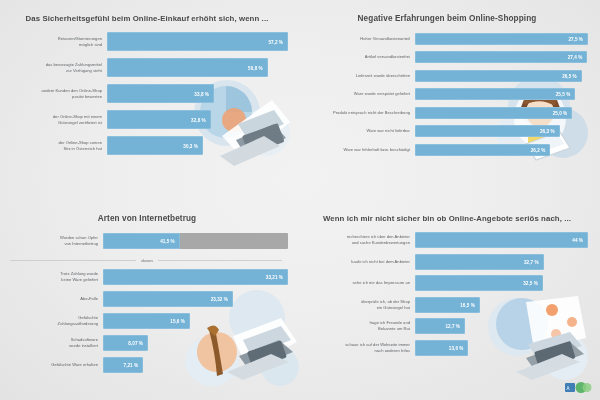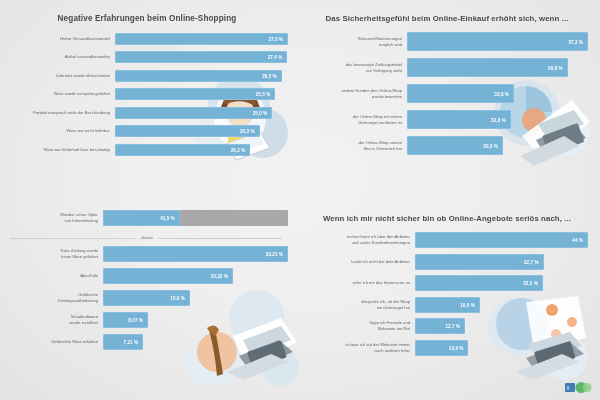--- a/index.html
+++ b/index.html
@@ -154,20 +154,97 @@
     bottom: 5px;
     z-index: 6;
     width: 30px;
     height: 15px;
   }
 </style>
 </head>
 <body>
 
 <div class="infographic">
+
+  <div class="panel p2">
+    <div class="panel-title wide">Das Sicherheitsgefühl beim Online-Einkauf erhöht sich, wenn ...</div>
+
+    <div class="illus" style="right:4px; top:78px; width:110px; height:95px;">
+      <div class="blob" style="left:8px; top:2px; width:66px; height:66px; background:#d9e5ee;"></div>
+      <div class="blob" style="left:56px; top:30px; width:48px; height:48px; background:#e7eff5;"></div>
+      <svg width="110" height="95" viewBox="0 0 110 95" style="position:absolute;left:0;top:0;">
+        <circle cx="40" cy="34" r="26" fill="#b9d5e8"></circle>
+        <path d="M40 8 A26 26 0 0 1 66 34 L40 34 z" fill="#9ec5de"></path>
+        <circle cx="48" cy="42" r="12" fill="#f0a070" opacity="0.85"></circle>
+        <path d="M36 58 L86 22 L104 44 L58 82 z" fill="#ffffff" opacity="0.9"></path>
+        <path d="M52 46 l36 -14 10 14 -36 16 z" fill="#c9d6de"></path>
+        <path d="M50 62 l38 -16 12 14 -40 18 z" fill="#8e9aa3"></path>
+        <rect x="56" y="58" width="38" height="20" rx="2" transform="rotate(-20 56 58)" fill="#6f7c86"></rect>
+        <path d="M34 78 l44 -20 16 10 -46 20 z" fill="#d2dae0"></path>
+      </svg>
+    </div>
+
+    <div class="rows">
+      <div class="row">
+        <div class="row-label">
+          <div>Retouren/Stornierungen</div>
+          <div>möglich sind</div>
+        </div>
+        <div class="bar-area">
+          <div class="bar" style="width:100%;">
+            <span class="bar-value" style="right:5px;">57,2 %</span>
+          </div>
+        </div>
+      </div>
+      <div class="row">
+        <div class="row-label">
+          <div>das bevorzugte Zahlungsmittel</div>
+          <div>zur Verfügung steht</div>
+        </div>
+        <div class="bar-area">
+          <div class="bar" style="width:88.8%;">
+            <span class="bar-value" style="right:5px;">50,8 %</span>
+          </div>
+        </div>
+      </div>
+      <div class="row">
+        <div class="row-label">
+          <div>andere Kunden den Online-Shop</div>
+          <div>positiv bewerten</div>
+        </div>
+        <div class="bar-area">
+          <div class="bar" style="width:59.1%;">
+            <span class="bar-value" style="right:5px;">33,8 %</span>
+          </div>
+        </div>
+      </div>
+      <div class="row">
+        <div class="row-label">
+          <div>der Online-Shop mit einem</div>
+          <div>Gütesiegel zertifiziert ist</div>
+        </div>
+        <div class="bar-area">
+          <div class="bar" style="width:57.3%;">
+            <span class="bar-value" style="right:5px;">32,8 %</span>
+          </div>
+        </div>
+      </div>
+      <div class="row">
+        <div class="row-label">
+          <div>der Online-Shop seinen</div>
+          <div>Sitz in Österreich hat</div>
+        </div>
+        <div class="bar-area">
+          <div class="bar" style="width:53.0%;">
+            <span class="bar-value" style="right:5px;">30,3 %</span>
+          </div>
+        </div>
+      </div>
+    </div>
+  </div>
 
   <div class="panel p1">
     <div class="panel-title">Negative Erfahrungen beim Online-Shopping</div>
 
     <div class="illus" style="right:2px; top:72px; width:108px; height:95px;">
       <div class="blob" style="left:18px; top:4px; width:62px; height:62px; background:#d7e3ec;"></div>
       <div class="blob" style="left:48px; top:36px; width:50px; height:50px; background:#cfdde8;"></div>
       <div class="blob" style="left:6px; top:44px; width:36px; height:36px; background:#e6eef4;"></div>
       <svg width="108" height="95" viewBox="0 0 108 95" style="position:absolute;left:0;top:0;">
         <ellipse cx="50" cy="46" rx="26" ry="30" fill="#ffffff" opacity="0.75"></ellipse>
@@ -234,98 +311,22 @@
         <div class="row-label">Ware war fehlerhaft bzw. beschädigt</div>
         <div class="bar-area">
           <div class="bar" style="width:78.2%;">
             <span class="bar-value" style="right:5px;">26,2 %</span>
           </div>
         </div>
       </div>
     </div>
   </div>
 
-  <div class="panel p2">
-    <div class="panel-title wide">Das Sicherheitsgefühl beim Online-Einkauf erhöht sich, wenn ...</div>
-
-    <div class="illus" style="right:4px; top:78px; width:110px; height:95px;">
-      <div class="blob" style="left:8px; top:2px; width:66px; height:66px; background:#d9e5ee;"></div>
-      <div class="blob" style="left:56px; top:30px; width:48px; height:48px; background:#e7eff5;"></div>
-      <svg width="110" height="95" viewBox="0 0 110 95" style="position:absolute;left:0;top:0;">
-        <circle cx="40" cy="34" r="26" fill="#b9d5e8"></circle>
-        <path d="M40 8 A26 26 0 0 1 66 34 L40 34 z" fill="#9ec5de"></path>
-        <circle cx="48" cy="42" r="12" fill="#f0a070" opacity="0.85"></circle>
-        <path d="M36 58 L86 22 L104 44 L58 82 z" fill="#ffffff" opacity="0.9"></path>
-        <path d="M52 46 l36 -14 10 14 -36 16 z" fill="#c9d6de"></path>
-        <path d="M50 62 l38 -16 12 14 -40 18 z" fill="#8e9aa3"></path>
-        <rect x="56" y="58" width="38" height="20" rx="2" transform="rotate(-20 56 58)" fill="#6f7c86"></rect>
-        <path d="M34 78 l44 -20 16 10 -46 20 z" fill="#d2dae0"></path>
-      </svg>
-    </div>
-
-    <div class="rows">
-      <div class="row">
-        <div class="row-label">
-          <div>Retouren/Stornierungen</div>
-          <div>möglich sind</div>
-        </div>
-        <div class="bar-area">
-          <div class="bar" style="width:100%;">
-            <span class="bar-value" style="right:5px;">57,2 %</span>
-          </div>
-        </div>
-      </div>
-      <div class="row">
-        <div class="row-label">
-          <div>das bevorzugte Zahlungsmittel</div>
-          <div>zur Verfügung steht</div>
-        </div>
-        <div class="bar-area">
-          <div class="bar" style="width:88.8%;">
-            <span class="bar-value" style="right:5px;">50,8 %</span>
-          </div>
-        </div>
-      </div>
-      <div class="row">
-        <div class="row-label">
-          <div>andere Kunden den Online-Shop</div>
-          <div>positiv bewerten</div>
-        </div>
-        <div class="bar-area">
-          <div class="bar" style="width:59.1%;">
-            <span class="bar-value" style="right:5px;">33,8 %</span>
-          </div>
-        </div>
-      </div>
-      <div class="row">
-        <div class="row-label">
-          <div>der Online-Shop mit einem</div>
-          <div>Gütesiegel zertifiziert ist</div>
-        </div>
-        <div class="bar-area">
-          <div class="bar" style="width:57.3%;">
-            <span class="bar-value" style="right:5px;">32,8 %</span>
-          </div>
-        </div>
-      </div>
-      <div class="row">
-        <div class="row-label">
-          <div>der Online-Shop seinen</div>
-          <div>Sitz in Österreich hat</div>
-        </div>
-        <div class="bar-area">
-          <div class="bar" style="width:53.0%;">
-            <span class="bar-value" style="right:5px;">30,3 %</span>
-          </div>
-        </div>
-      </div>
-    </div>
-  </div>
-
   <div class="panel p3">
+    <div class="panel-title">Arten von Internetbetrug</div>
 
     <div class="illus" style="right:0px; top:90px; width:115px; height:100px;">
       <div class="blob" style="left:44px; top:0px; width:56px; height:56px; background:#dde8f0;"></div>
       <div class="blob" style="left:0px; top:46px; width:54px; height:50px; background:#e3edf3;"></div>
       <div class="blob" style="left:76px; top:58px; width:38px; height:38px; background:#dbe7ef;"></div>
       <svg width="115" height="100" viewBox="0 0 115 100" style="position:absolute;left:0;top:0;">
         <circle cx="32" cy="62" r="20" fill="#f3b98c" opacity="0.8"></circle>
         <path d="M48 46 L96 28 L112 52 L62 78 z" fill="#ffffff" opacity="0.92"></path>
         <path d="M58 50 l38 -14 10 14 -40 16 z" fill="#ccd7df"></path>
         <path d="M54 66 l40 -16 14 12 -44 18 z" fill="#8d99a2"></path>

